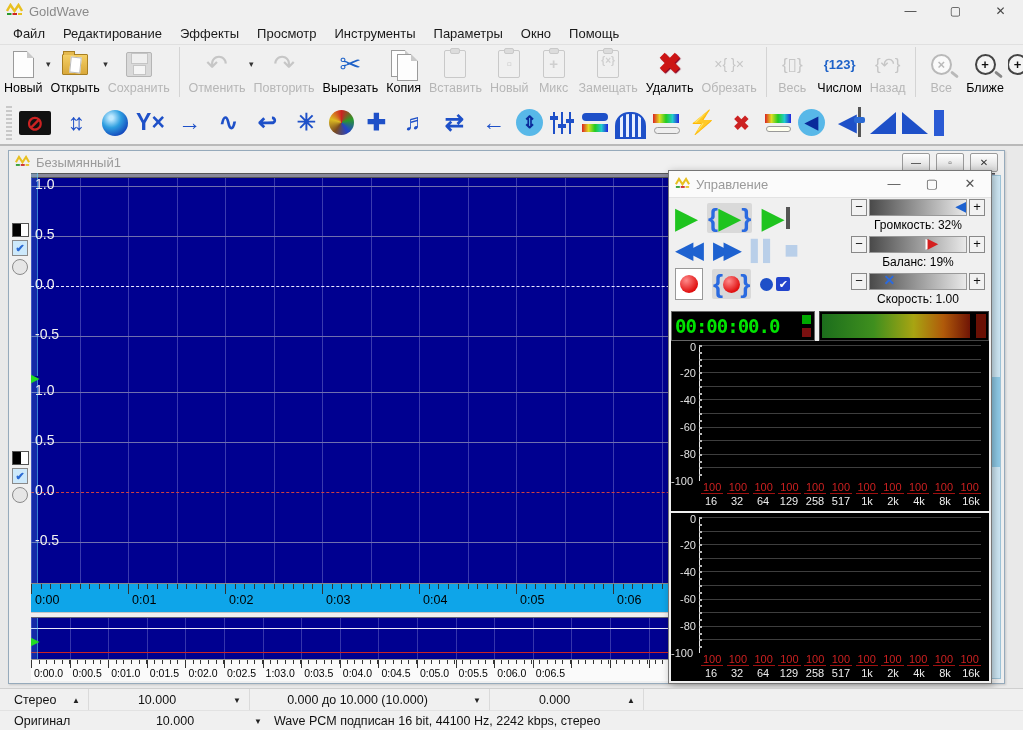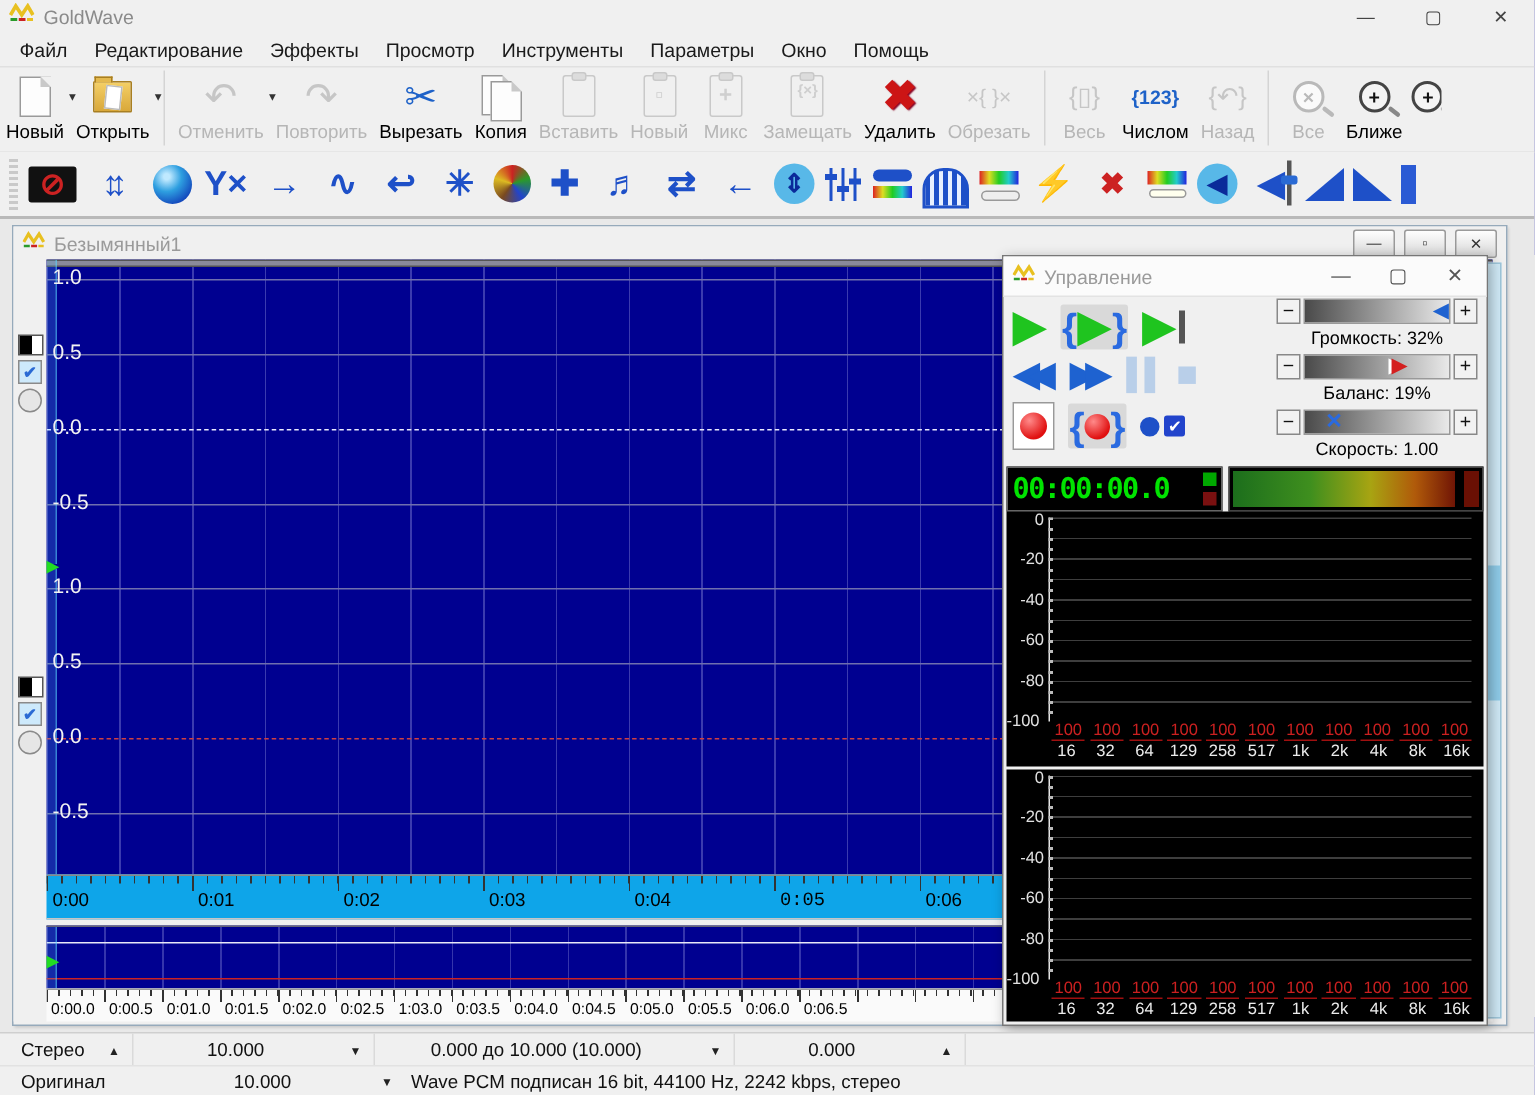--- a/index.html
+++ b/index.html
@@ -239,20 +239,26 @@
         <div class="tlabel">Новый</div>
         <div class="tdd">▾</div>
       </div>
       <div class="tbtn">
         <div class="icn i-open-folder">
           <span class="shp-folder"></span>
         </div>
         <div class="tlabel">Открыть</div>
         <div class="tdd">▾</div>
       </div>
+      <div class="tbtn dis">
+        <div class="icn i-save-floppy">
+          <span class="shp-floppy"></span>
+        </div>
+        <div class="tlabel">Сохранить</div>
+      </div>
       <div class="tsep"></div>
       <div class="tbtn dis">
         <div class="icn i-undo-arrow">
           <span class="g gy">↶</span>
         </div>
         <div class="tlabel">Отменить</div>
         <div class="tdd">▾</div>
       </div>
       <div class="tbtn dis">
         <div class="icn i-redo-arrow">
@@ -450,21 +456,21 @@
             </div>
         </div>
         <div class="playmark" style="top:197px">▶</div>
       </div>
       <div id="ruler">
           <span class="rlabel" style="left: 4px;">0:00</span>
           <span class="rlabel" style="left: 101px;">0:01</span>
           <span class="rlabel" style="left: 198px;">0:02</span>
           <span class="rlabel" style="left: 295px;">0:03</span>
           <span class="rlabel" style="left: 392px;">0:04</span>
-          <span class="rlabel" style="left: 489px; font-family: Liberation Mono, monospace;">0:05</span>
+          <span class="rlabel" style="left: 489px;">0:05</span>
           <span class="rlabel" style="left: 586px;">0:06</span>
         </div>
       <div id="overview">
         <div class="ovW"></div>
         <div class="ovR"></div>
         <div class="selsliver"></div>
         <div class="playmark" style="top:15px">▶</div>
       </div>
       <div id="ovruler">
           <span class="ovlabel" style="left: 3px;">0:00.0</span>

